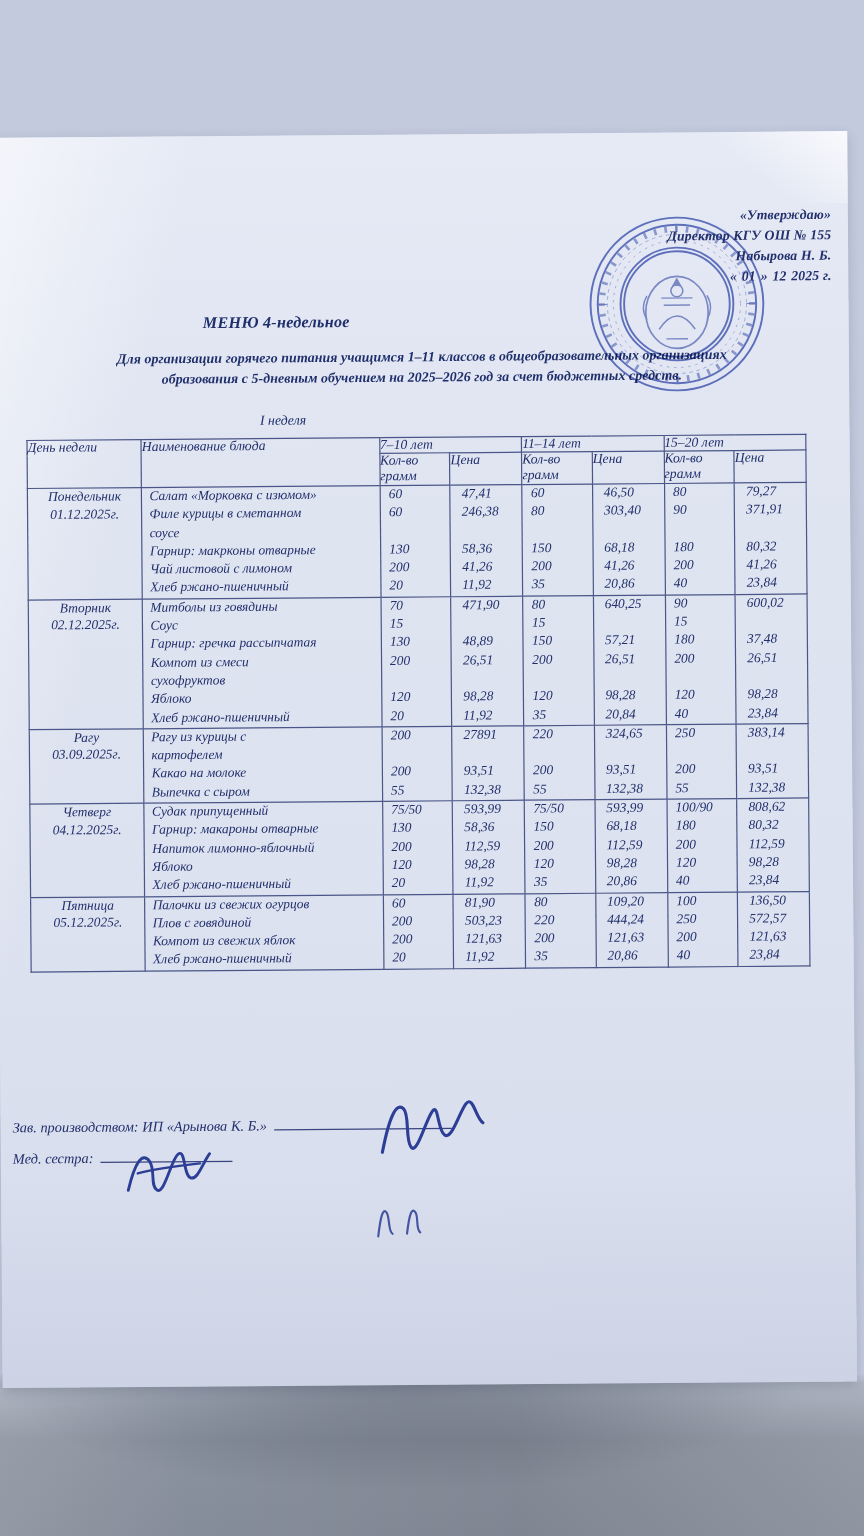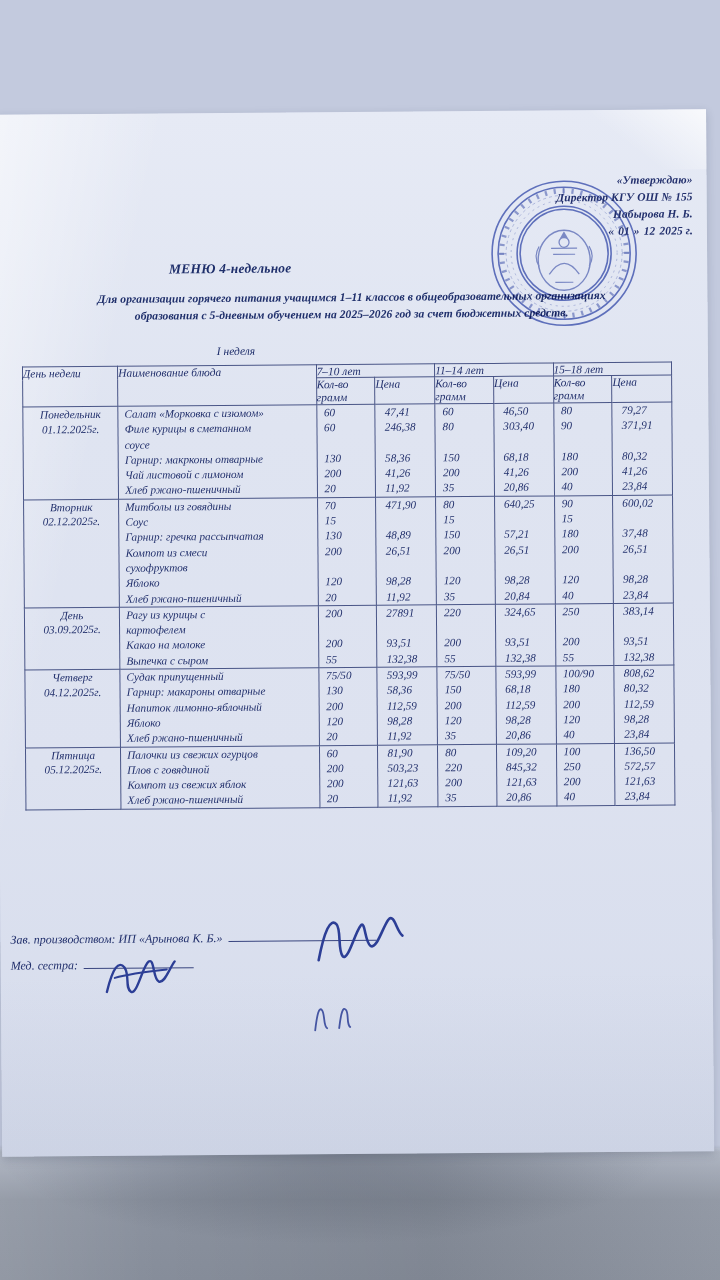--- a/index.html
+++ b/index.html
@@ -356,21 +356,21 @@
           <col class="col-p">
         <col class="col-g">
           <col class="col-p">
       </colgroup>
       <thead>
         <tr>
           <th rowspan="2" class="hcell">День недели</th>
           <th rowspan="2" class="hcell">Наименование блюда</th>
           <th colspan="2" class="hcell-age">7–10 лет</th>
           <th colspan="2" class="hcell-age">11–14 лет</th>
-          <th colspan="2" class="hcell-age">15–18 лет</th>
+          <th colspan="2" class="hcell-age">15–20 лет</th>
         </tr>
         <tr>
           <th class="hcell-sub">
             <span>Кол-во</span><br>
             <span>грамм</span>
           </th>
           <th class="hcell-sub">Цена</th>
           <th class="hcell-sub">
             <span>Кол-во</span><br>
             <span>грамм</span>
@@ -538,21 +538,21 @@
                 <li>37,48</li>
                 <li>26,51</li>
                 <li class="blank">·</li>
                 <li>98,28</li>
                 <li>23,84</li>
               </ul>
             </td>
           </tr>
           <tr>
             <td class="daycell">
-              <div>День</div>
+              <div>Рагу</div>
               <div>03.09.2025г.</div>
             </td>
             <td class="dishcell">
               <ul class="dish-list">
                 <li>Рагу из курицы с</li>
                 <li>картофелем</li>
                 <li>Какао на молоке</li>
                 <li>Выпечка с сыром</li>
               </ul>
             </td>
@@ -707,21 +707,21 @@
               <ul class="num-list">
                 <li>80</li>
                 <li>220</li>
                 <li>200</li>
                 <li>35</li>
               </ul>
             </td>
             <td class="numcell">
               <ul class="num-list price">
                 <li>109,20</li>
-                <li>845,32</li>
+                <li>444,24</li>
                 <li>121,63</li>
                 <li>20,86</li>
               </ul>
             </td>
             <td class="numcell">
               <ul class="num-list">
                 <li>100</li>
                 <li>250</li>
                 <li>200</li>
                 <li>40</li>

